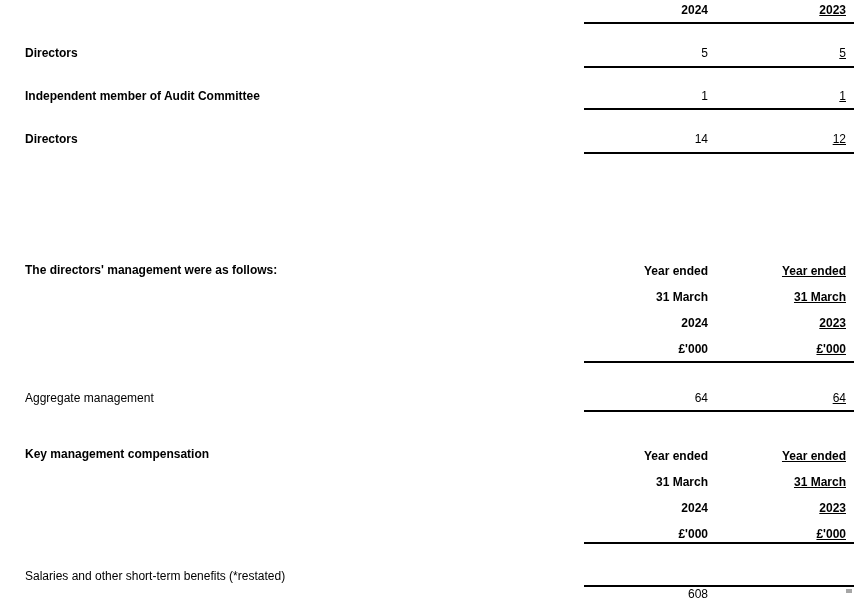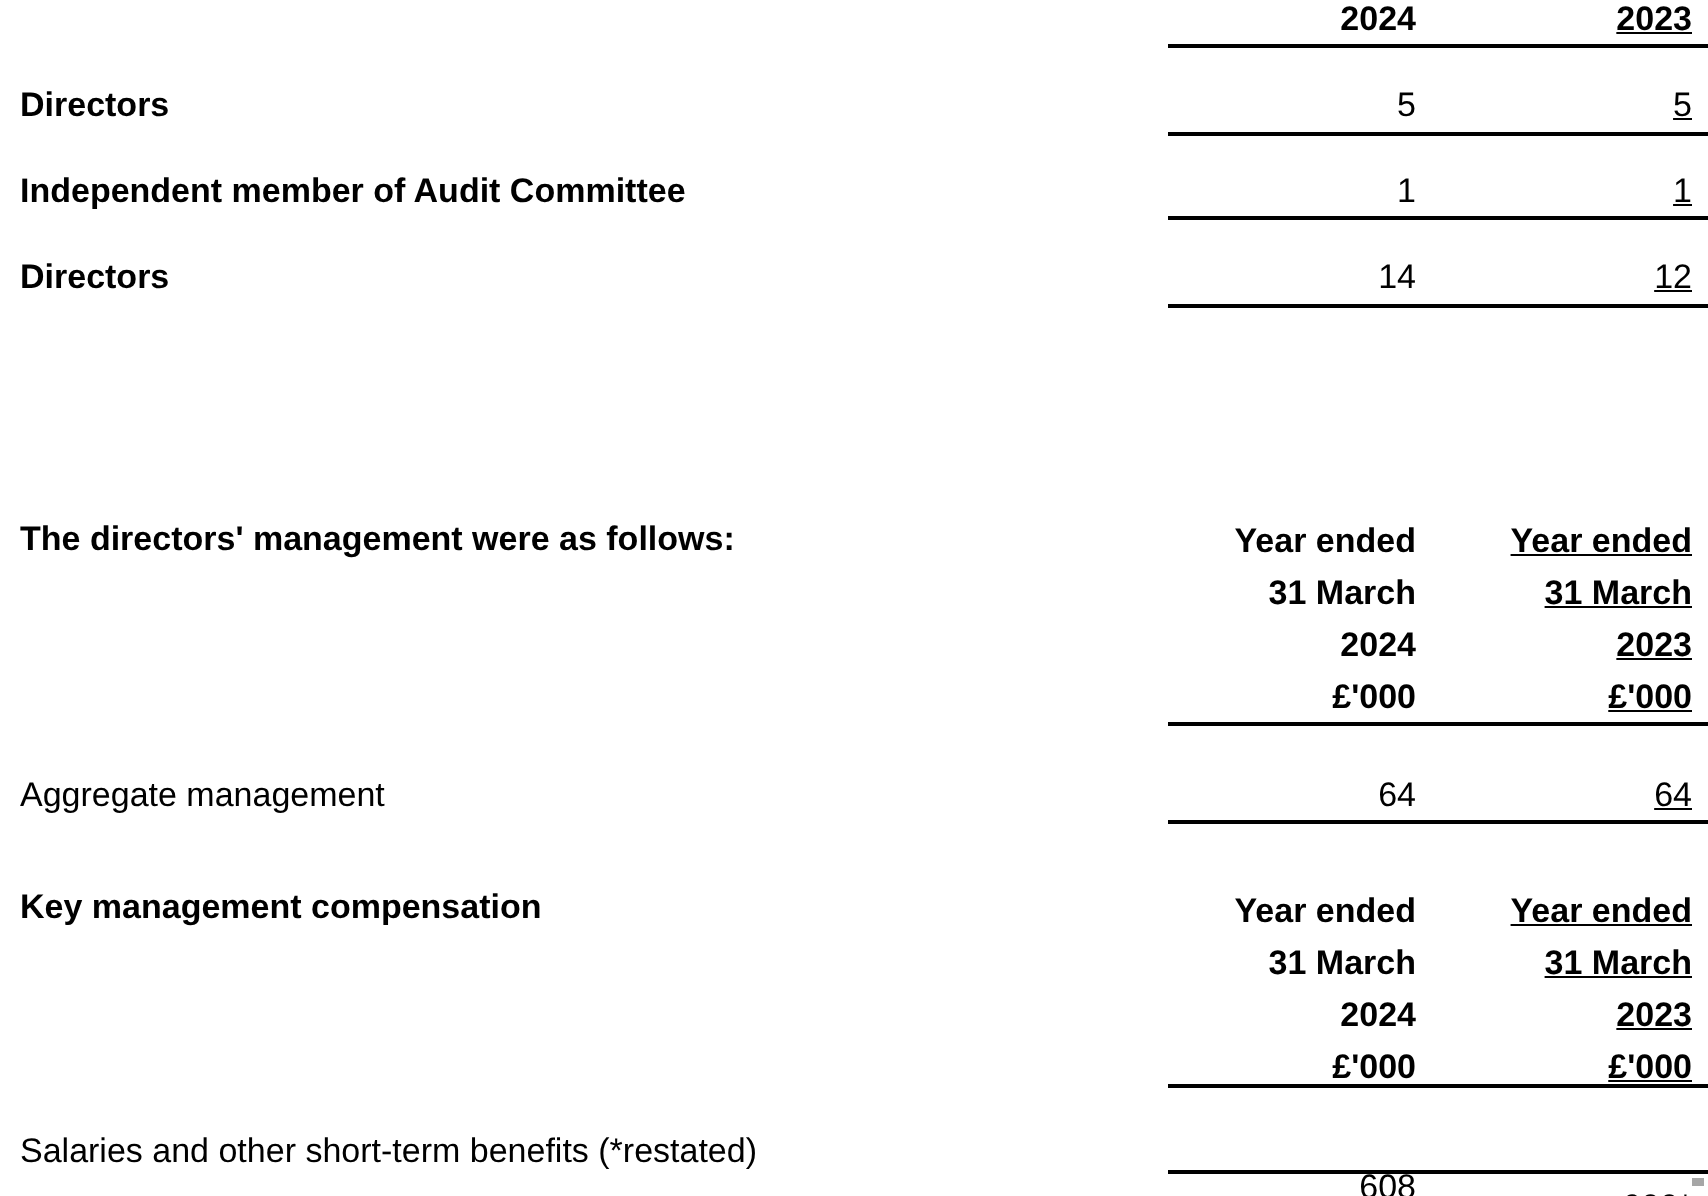--- a/index.html
+++ b/index.html
@@ -3,26 +3,26 @@
 <meta charset="utf-8">
 <style>
   html, body { margin: 0; padding: 0; background: #ffffff; }
   .sheet {
     position: relative;
     width: 854px;
     height: 598px;
     background: #ffffff;
     color: #000000;
     font-family: "Liberation Sans", sans-serif;
-    font-size: 17px;
+    font-size: 12px;
     overflow: hidden;
   }
   .txt { position: absolute; line-height: 20px; white-space: nowrap; }
   .b   { font-weight: bold; }
-  .lbl { left: 10px; }
+  .lbl { left: 25px; }
   .c1  { left: 584px; width: 124px; text-align: right; }
   .c2  { left: 716px; width: 130px; text-align: right; text-decoration: underline; }
   .hdr {
     position: absolute;
     line-height: 26px;
     font-weight: bold;
     white-space: nowrap;
   }
   .rule {
     position: absolute;

